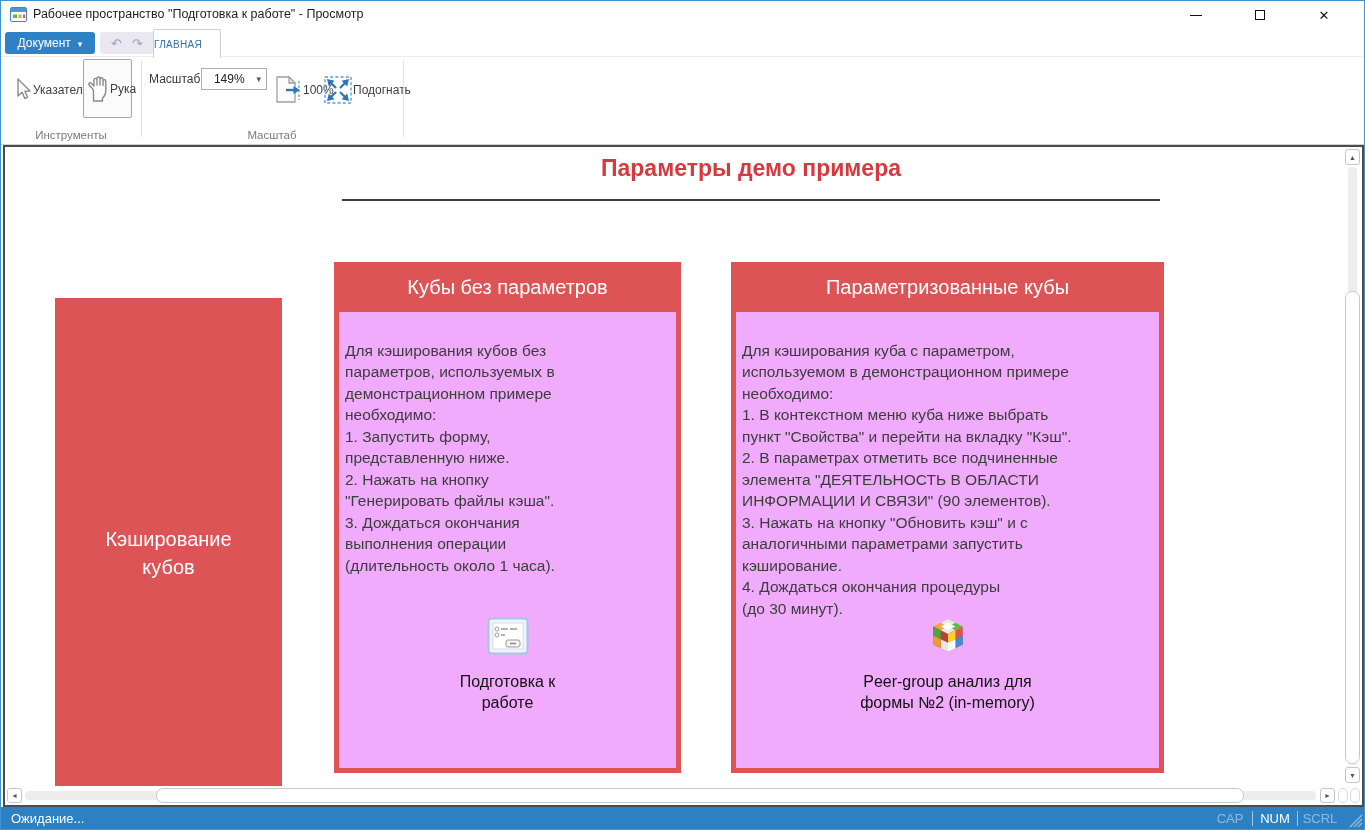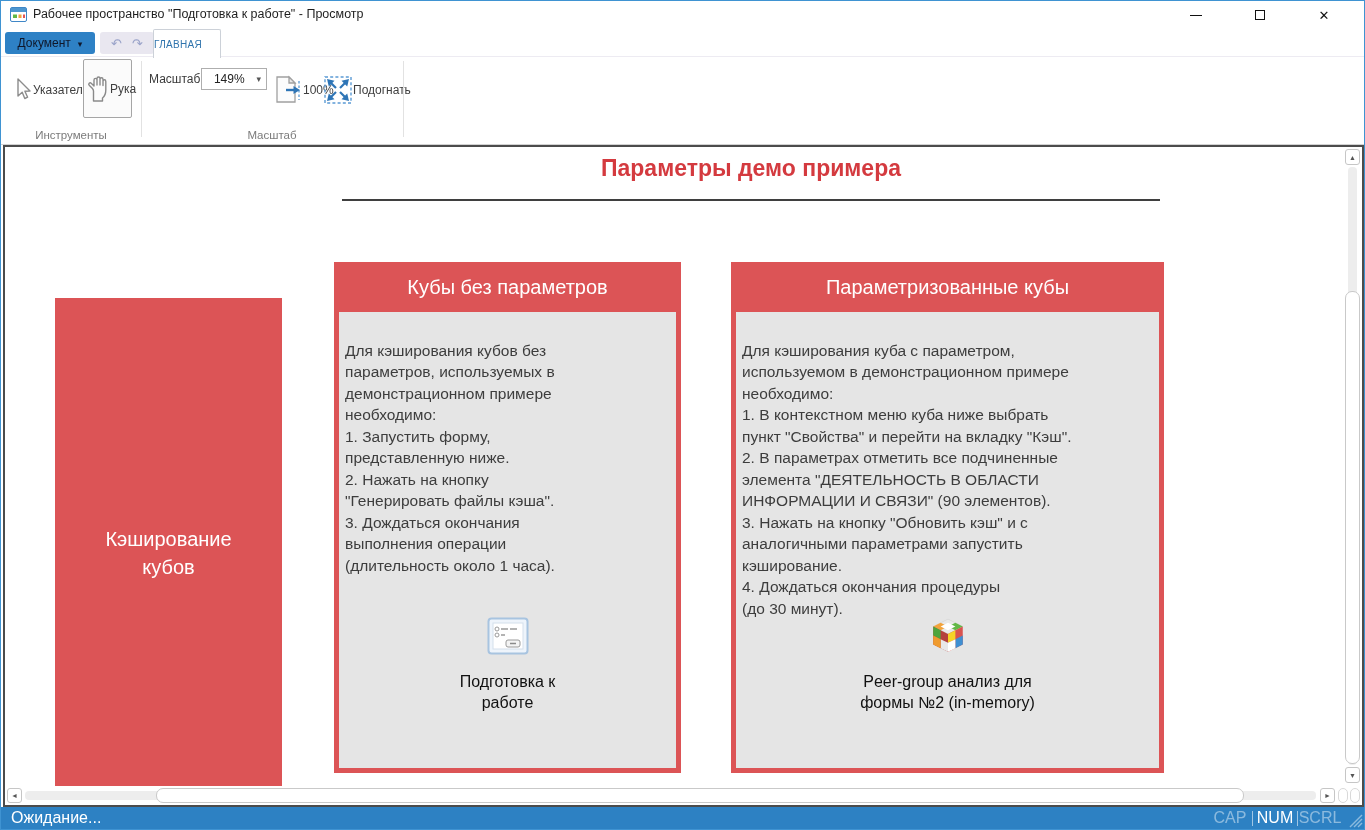--- a/index.html
+++ b/index.html
@@ -15,21 +15,21 @@
   .app-icon { position:absolute; left:9px; top:6px; width:17px; height:15px; }
   .title-text { position:absolute; left:32px; top:6px; font-size:12.5px; color:#1e1e1e; white-space:nowrap; }
   .win-controls { position:absolute; right:8px; top:0; height:28px; display:flex; }
   .win-btn { width:64px; height:28px; display:flex; align-items:center; justify-content:center; cursor:default; }
   .glyph-min { width:12px; height:0; border-top:1px solid #111; display:block; }
   .glyph-max { width:10px; height:10px; border:1px solid #111; display:block; }
   .glyph-close { font-size:13px; color:#111; line-height:1; }
   
   .tabrow { position:absolute; left:0; top:28px; right:0; height:28px; background:#fff; border-bottom:1px solid #edebf2; }
   .doc-button { position:absolute; left:4px; top:3px; width:90px; height:22px; background:#2e81c5; border-radius:3px;
-    color:#0f172a; font-size:12px; display:flex; align-items:center; justify-content:center; gap:7px; }
+    color:#ffffff; font-size:12px; display:flex; align-items:center; justify-content:center; gap:7px; }
   .doc-button .caret { font-size:9px; margin-top:1px; }
   .undo-redo { position:absolute; left:99px; top:3px; width:54px; height:22px; background:#e9e7f0; border-radius:3px;
     display:flex; align-items:center; justify-content:center; gap:10px; color:#9aa3c9; font-size:13px; }
   .home-tab { position:absolute; left:152px; top:0px; width:68px; height:29px; background:#fff;
     border:1px solid #ccd1d8; border-bottom:none; border-radius:2px 2px 0 0; z-index:2;
     color:#2f74ad; font-size:10px; display:flex; align-items:center; justify-content:flex-start; letter-spacing:.3px; }
   
   .ribbon { position:absolute; left:0; top:56px; right:0; height:88px; background:#fff; border-bottom:1px solid #d2d2d2; }
   .rb-btn { position:absolute; display:flex; flex-direction:row; align-items:center; justify-content:flex-start; font-size:12px; color:#3f3f3f; }
   .rb-btn .ic { height:34px; display:flex; align-items:center; justify-content:center; }
@@ -53,37 +53,37 @@
   .doc-rule { position:absolute; left:337px; top:52px; width:818px; height:2px; background:#3f3f3f; }
   .doc-subtitle { position:absolute; left:337px; top:72px; width:818px; text-align:center; font-size:18px; color:#222; }
   .cache-block { position:absolute; left:50px; top:115px; width:227px; height:510px;
     display:flex; align-items:center; justify-content:center; text-align:center;
     color:#fff; font-size:20px; line-height:28px; white-space:pre-line;margin-top:36px; }
   .panel { position:absolute; top:115px; height:511px; padding:0 5px 5px 5px; }
   .panel-mid { left:329px; width:347px; }
   .panel-right { left:726px; width:433px; }
   .panel-header { height:50px; margin:0 -5px; display:flex; align-items:center; justify-content:center;
     color:#fff; font-size:20px; }
-  .panel-body { position:relative; background:#e5e5e5; height:456px; padding:6px 6px; color:#3d3d3d;
+  .panel-body { position:relative; background:#f0abfc; height:456px; padding:6px 6px; color:#3d3d3d;
     font-size:15.5px; line-height:21.5px; white-space:pre-line; }
   .panel-footer { position:absolute; left:0; right:0; bottom:34px; text-align:center; }
   .shortcut-label { margin-top:10px; font-size:16px; line-height:21px; color:#111; white-space:pre-line; }
   
   .vscroll { position:absolute; right:0; top:0; width:19px; height:638px; background:#fff; }
   .hscroll { position:absolute; left:0; bottom:0; height:19px; right:0; background:#fff; }
   .sc-btn { position:absolute; background:#fff; border:1px solid #c6c6c6; border-radius:3px;
     display:flex; align-items:center; justify-content:center; font-size:7px; color:#555; }
   .v-track { position:absolute; left:5px; top:20px; width:9px; height:598px; background:#ededed; border-radius:4px; }
   .v-thumb { position:absolute; left:2px; top:144px; width:15px; height:473px; background:#fff; border:1px solid #c9c9c9; border-radius:7px; }
   .h-track { position:absolute; left:20px; top:5px; right:46px; height:9px; background:#ededed; border-radius:4px; }
   .h-thumb { position:absolute; left:151px; top:2px; width:1088px; height:15px; background:#fff; border:1px solid #c9c9c9; border-radius:7px; }
   .corner-fill { position:absolute; top:2px; height:15px; background:#fff; border:1px solid #d9d9d9; border-radius:5px; }
   
   .statusbar { position:absolute; left:0; right:0; top:806px; height:24px; background:#2d81c3; border-bottom:2px solid #124d7d;
-    color:#fff; font-size:16px; display:flex; align-items:center; }
+    color:#fff; font-size:13px; display:flex; align-items:center; }
   .status-text { margin-left:10px; }
   .status-right { margin-left:auto; display:flex; align-items:center; height:100%; }
   .kb-ind { width:44px; text-align:center; }
   .kb-dim { color:rgba(255,255,255,.45); }
   .kb-sep { width:1px; height:15px; background:rgba(255,255,255,.55); }
   .grip { width:22px; height:100%; position:relative; }
 </style>
 </head>
 <body>
 

